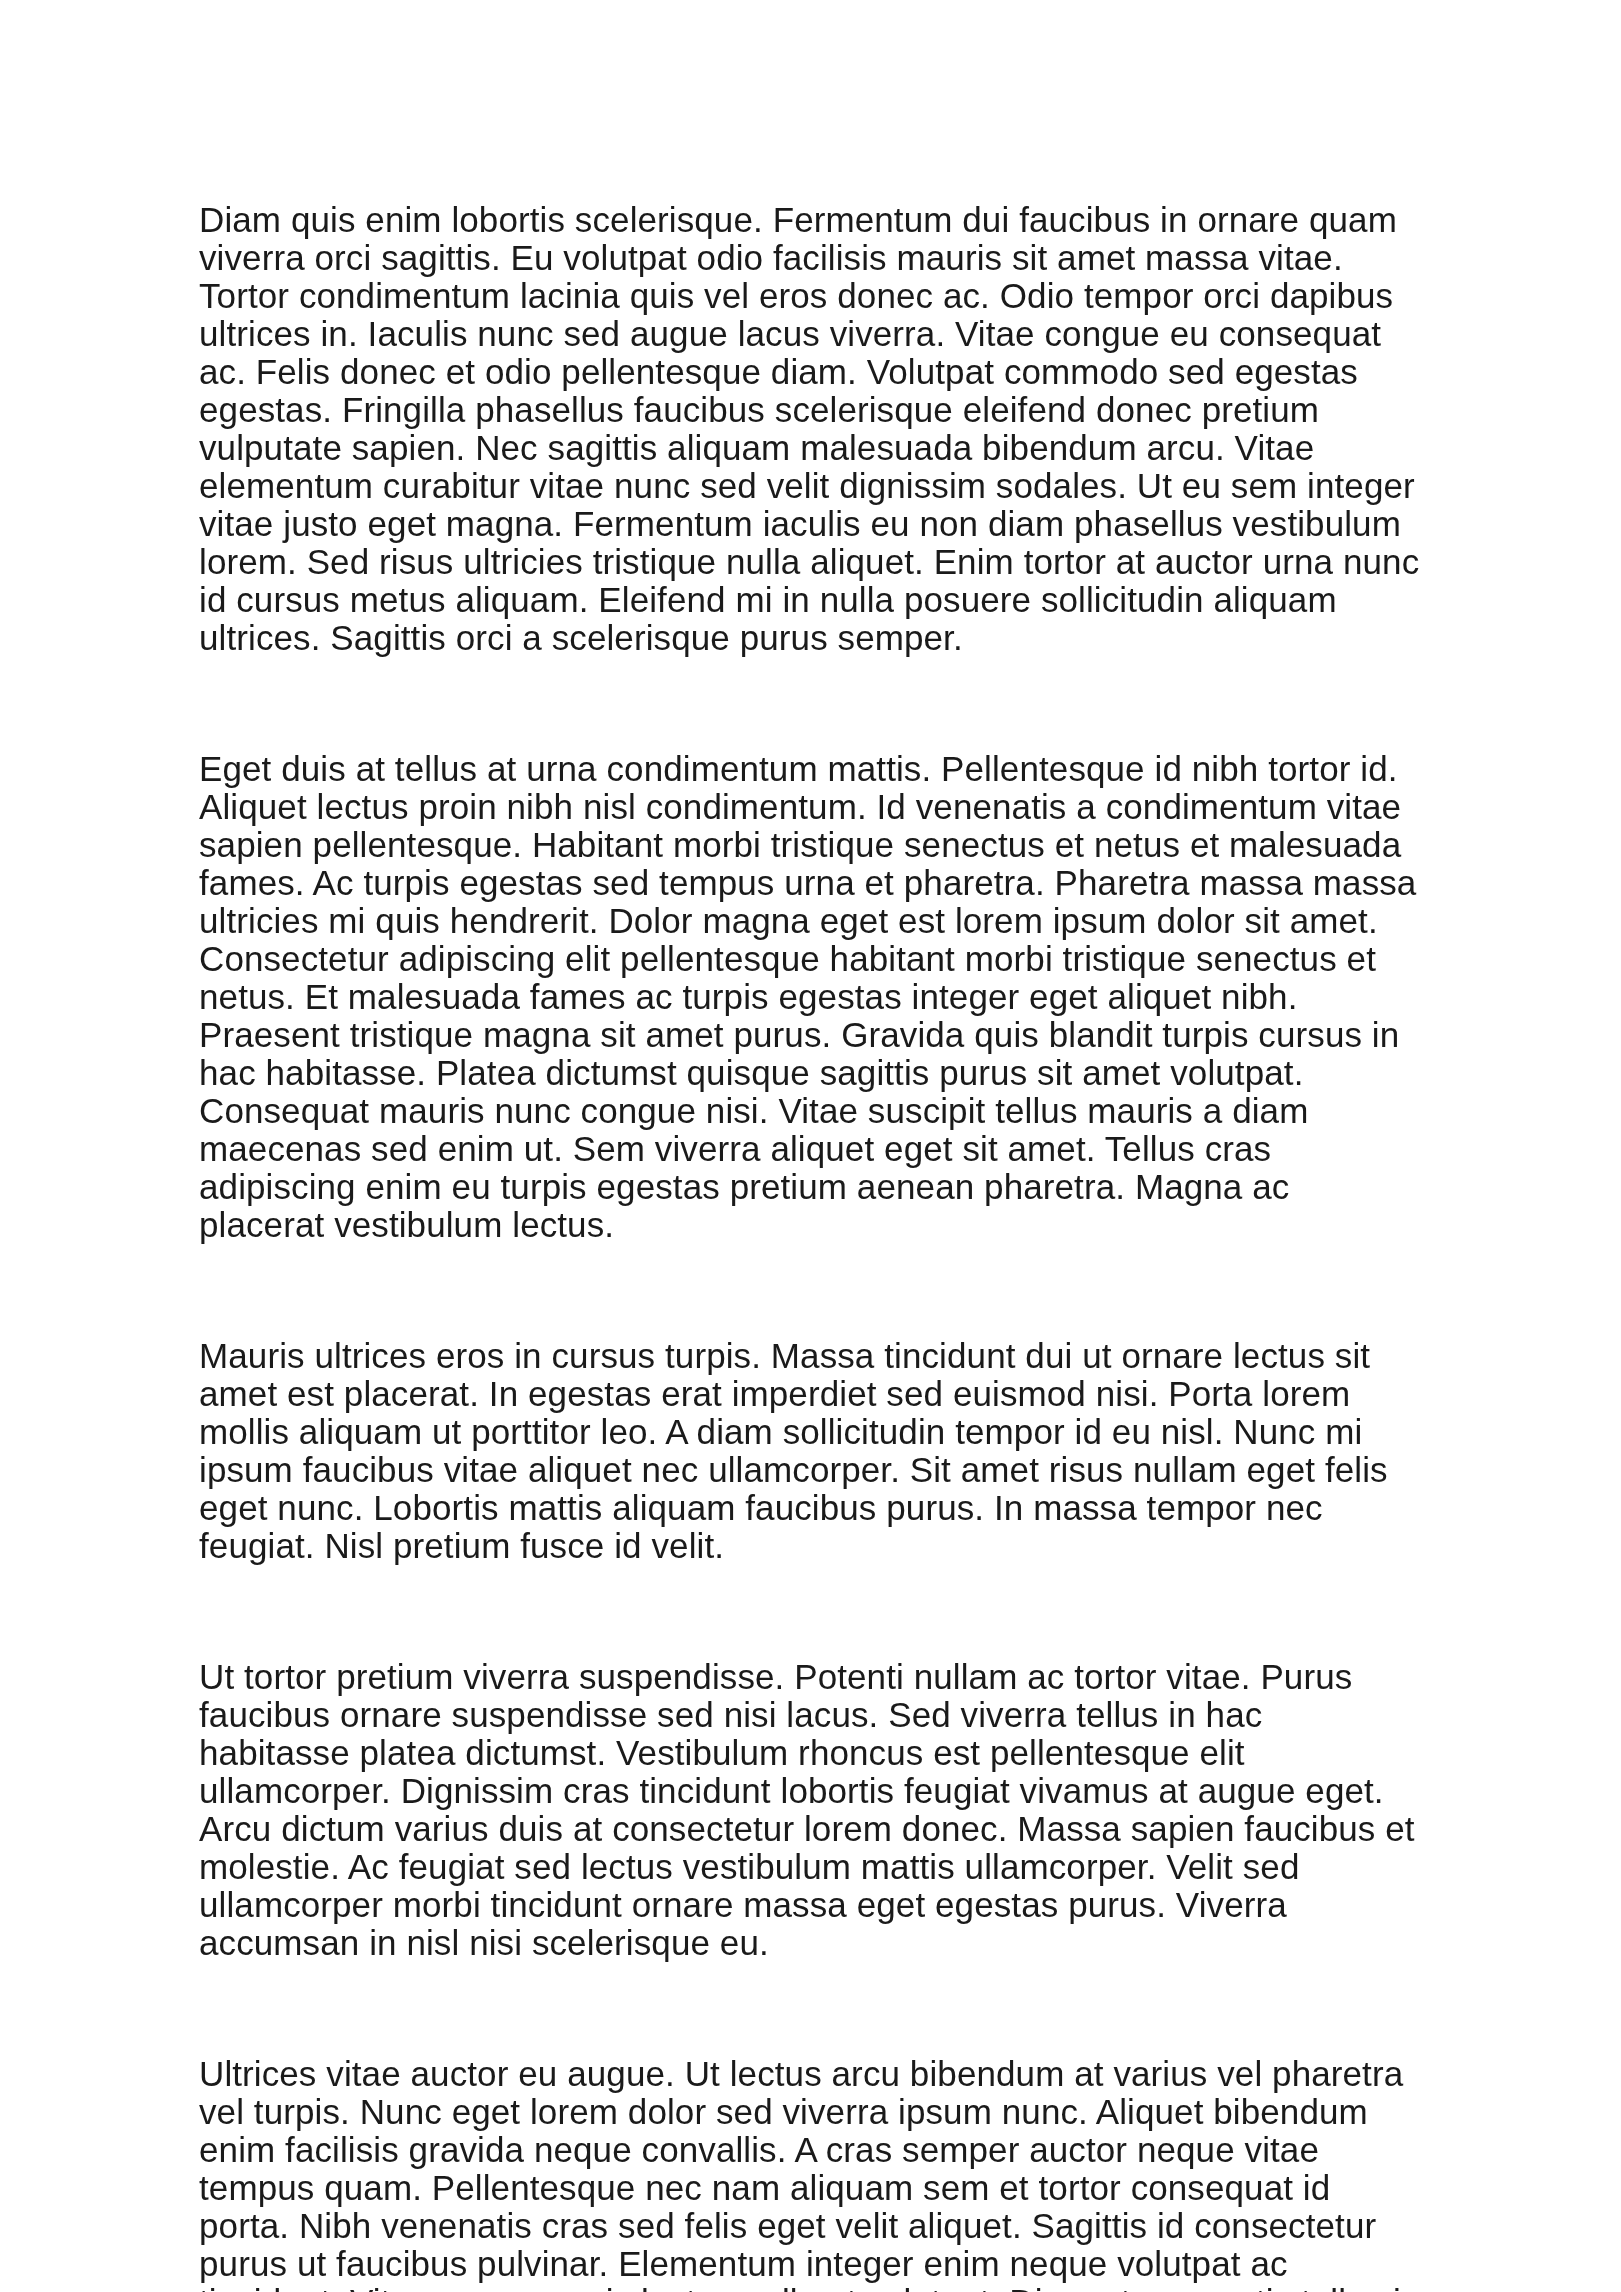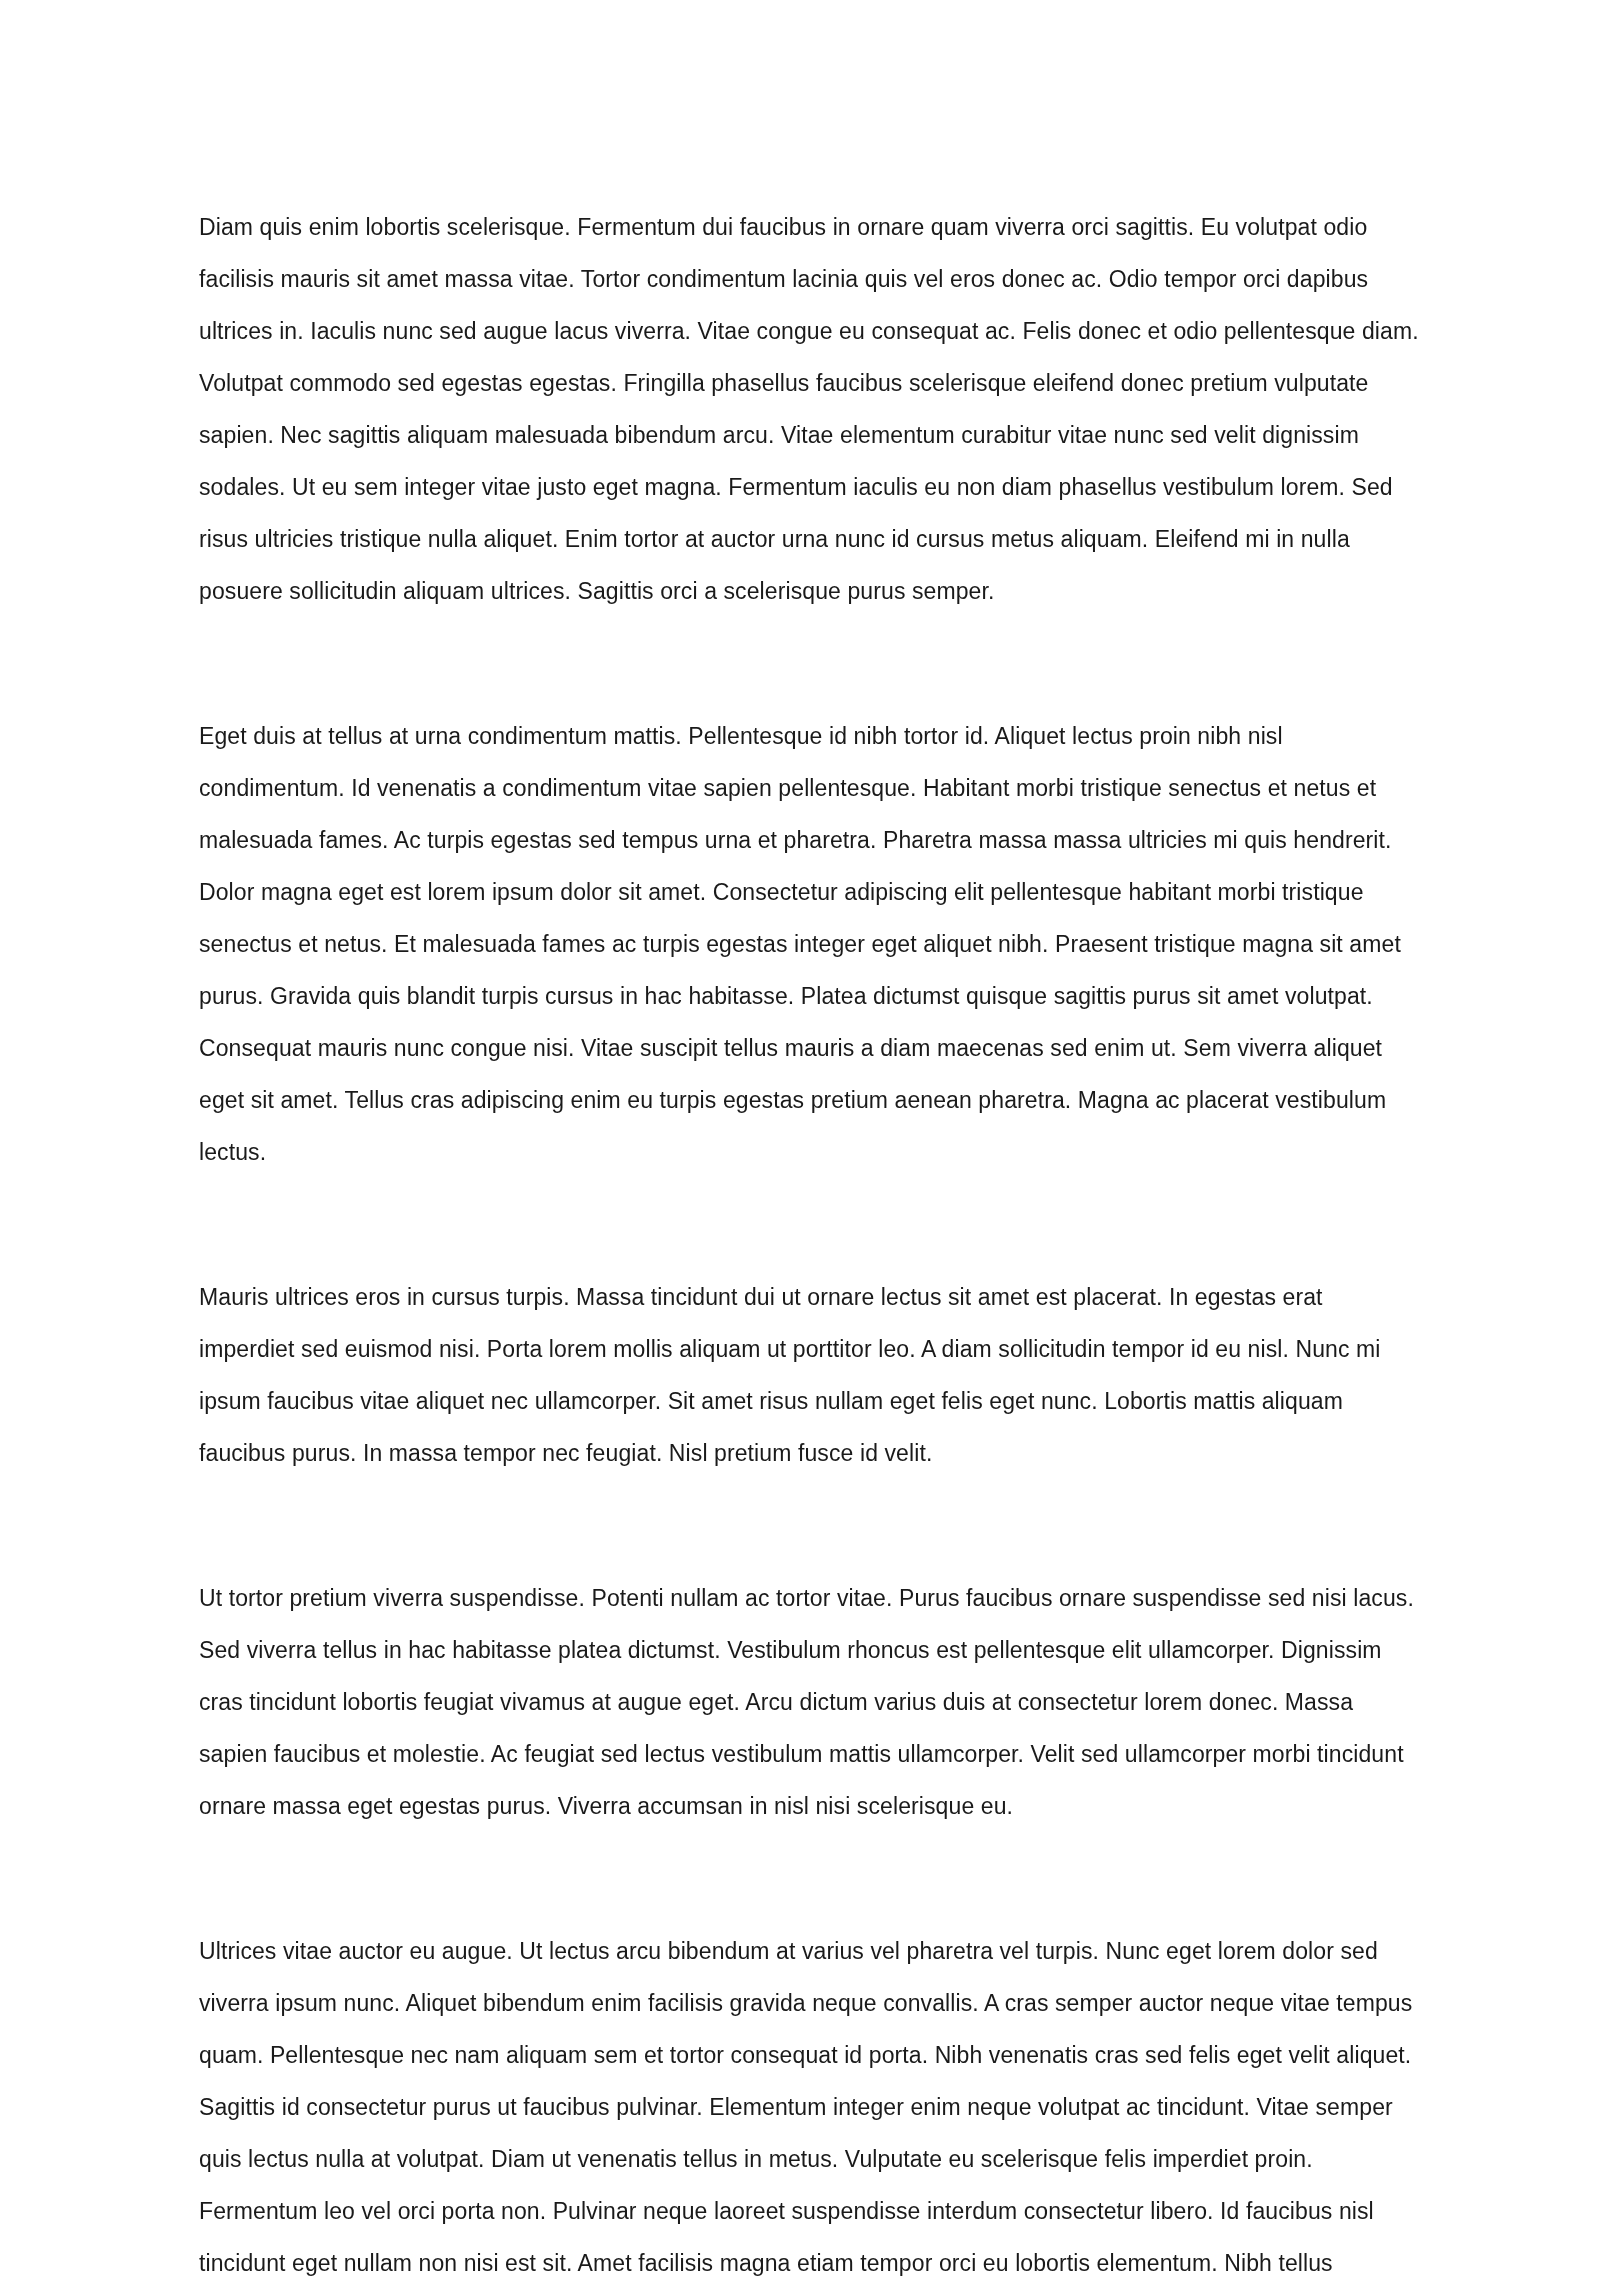--- a/index.html
+++ b/index.html
@@ -15,22 +15,22 @@
   }
   .page {
     box-sizing: border-box;
     width: 1621px;
     height: 2293px;
     background: #ffffff;
     padding: 201px 199px 0 199px;
   }
   .doc-body p {
     margin: 0 0 93px 0;
-    font-size: 23px;
-    line-height: 52px;
+    font-size: 35px;
+    line-height: 38px;
     letter-spacing: 0.1px;
     color: #1a1a1a;
     text-align: left;
     max-width: 1223px;
   }
   .doc-body p:last-child {
     margin-bottom: 16px;
   }
 </style>
 </head>

